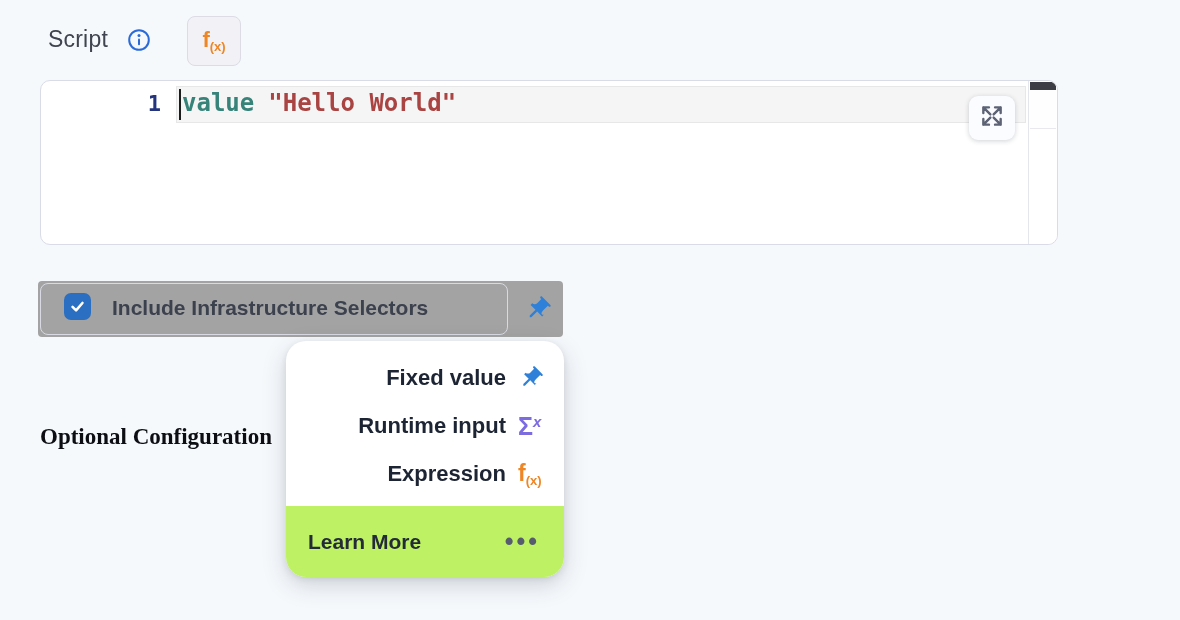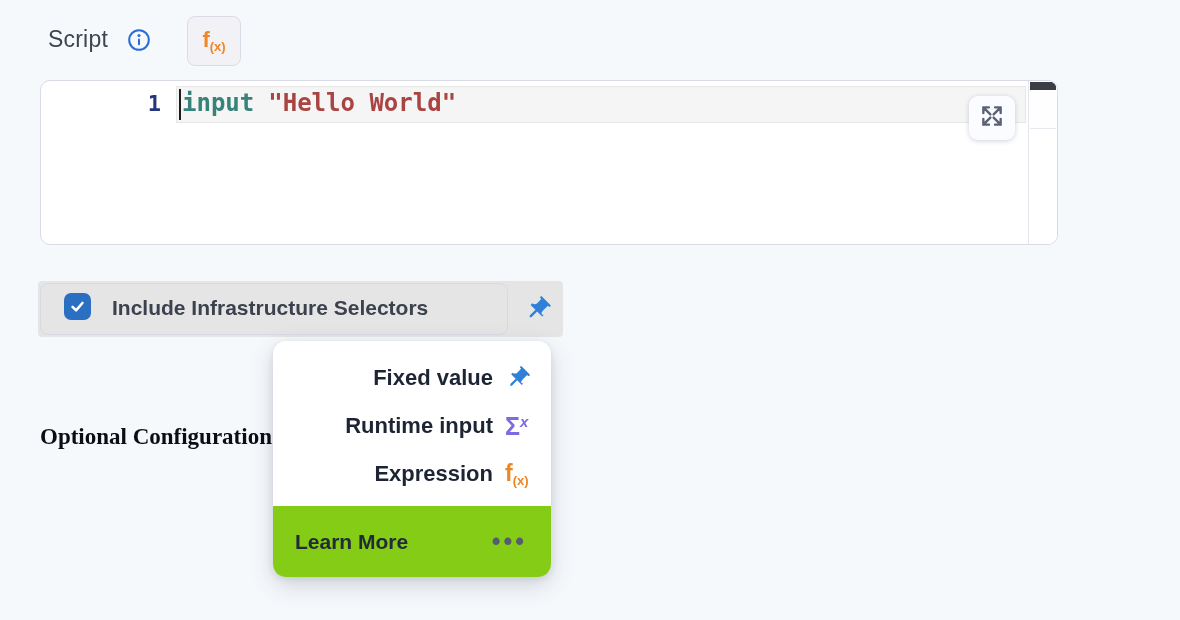--- a/index.html
+++ b/index.html
@@ -81,21 +81,21 @@
     background: #fbfcff;
     border-radius: 9px;
     box-shadow: 0 1px 5px rgba(40,48,70,.22);
     display: flex; align-items: center; justify-content: center;
     cursor: pointer;
   }
 
   
   .checkbox-row {
     left: 38px; top: 281px; width: 525px; height: 56px;
-    background: #e5e5e5;
+    background: #a3a3a3;
     border-radius: 4px;
   }
   .checkbox-inner {
     position: absolute; left: 2px; top: 2px; width: 468px; height: 52px;
     border: 1px solid #d8dae3;
     border-radius: 8px;
     display: flex; align-items: center;
   }
   .checkbox-box {
     position: absolute; left: 26px; top: 12px; width: 27px; height: 27px;
@@ -110,44 +110,44 @@
   }
   .row-pin { position: absolute; left: 486px; top: 14px; width: 28px; height: 28px; cursor: pointer; }
 
   
   .section-heading {
     left: 40px; top: 424px;
     font-size: 23px; font-weight: 700; color: #0c0e14;
     z-index: 1; white-space: nowrap; font-family: Liberation Serif, serif;
   }
   .menu {
-    left: 273px; top: 341px; width: 278px; height: 236px;
+    left: 286px; top: 341px; width: 278px; height: 236px;
     background: #ffffff;
-    border-radius: 13px;
+    border-radius: 20px;
     box-shadow: 0 8px 24px rgba(30,40,60,.18), 0 2px 6px rgba(30,40,60,.10);
     z-index: 10;
     overflow: hidden;
     display: flex; flex-direction: column;
   }
   .menu-items { padding: 13px 0 8px 0; }
   .menu-item {
     height: 48px;
     display: flex; align-items: center; justify-content: flex-end;
     gap: 12px; padding-right: 18px;
     font-size: 22px; color: #1d2433;
     cursor: pointer;
   }
   .menu-icon { width: 28px; display: flex; justify-content: flex-start; align-items: center; }
   .sigma-text { color: #7d6be0; font-size: 25px; line-height: 1; }
   .sigma-text .sup { font-size: 15px; font-style: italic; vertical-align: 8px; }
   .fx-menu-text { color: #ee8625; font-size: 23px; line-height: 1; }
   .fx-menu-text .sub { font-size: 13px; vertical-align: -4px; }
   .menu-footer {
     margin-top: auto; height: 74px;
-    background: #84cc16;
+    background: #bef264;
     display: flex; align-items: center; justify-content: space-between;
     padding: 0 24px 0 22px;
   }
   .learn-more { font-size: 21px; color: #232a38; cursor: pointer; }
   .menu-dots {
     font-size: 25px; color: #565c6e; letter-spacing: 3px;
     cursor: pointer; line-height: 1;
   }
 </style>
 </head>
@@ -164,21 +164,21 @@
 </span>
 
 <div class="abs fx-button">
   <span class="fx-text"><span>f</span><span class="sub">(x)</span></span>
 </div>
 
 <div class="abs editor">
   <div class="active-line"></div>
   <div class="line-number">1</div>
   <div class="text-cursor"></div>
-  <div class="code-line"><span class="tok-keyword">input</span><span class="tok-string">"Hello World"</span></div>
+  <div class="code-line"><span class="tok-keyword">value</span><span class="tok-string">"Hello World"</span></div>
 
   <div class="editor-scroll-gutter">
     <div class="scroll-thumb"></div>
     <div class="gutter-block"></div>
   </div>
 
   <div class="expand-button">
     <span>
       <svg width="26" height="26" viewBox="0 0 24 24" fill="none" stroke="#5d6375" stroke-width="2.2" stroke-linecap="round" stroke-linejoin="round">
         <path d="M13.5 10.5 L20 4 M20 4 h-5.2 M20 4 v5.2"></path>

